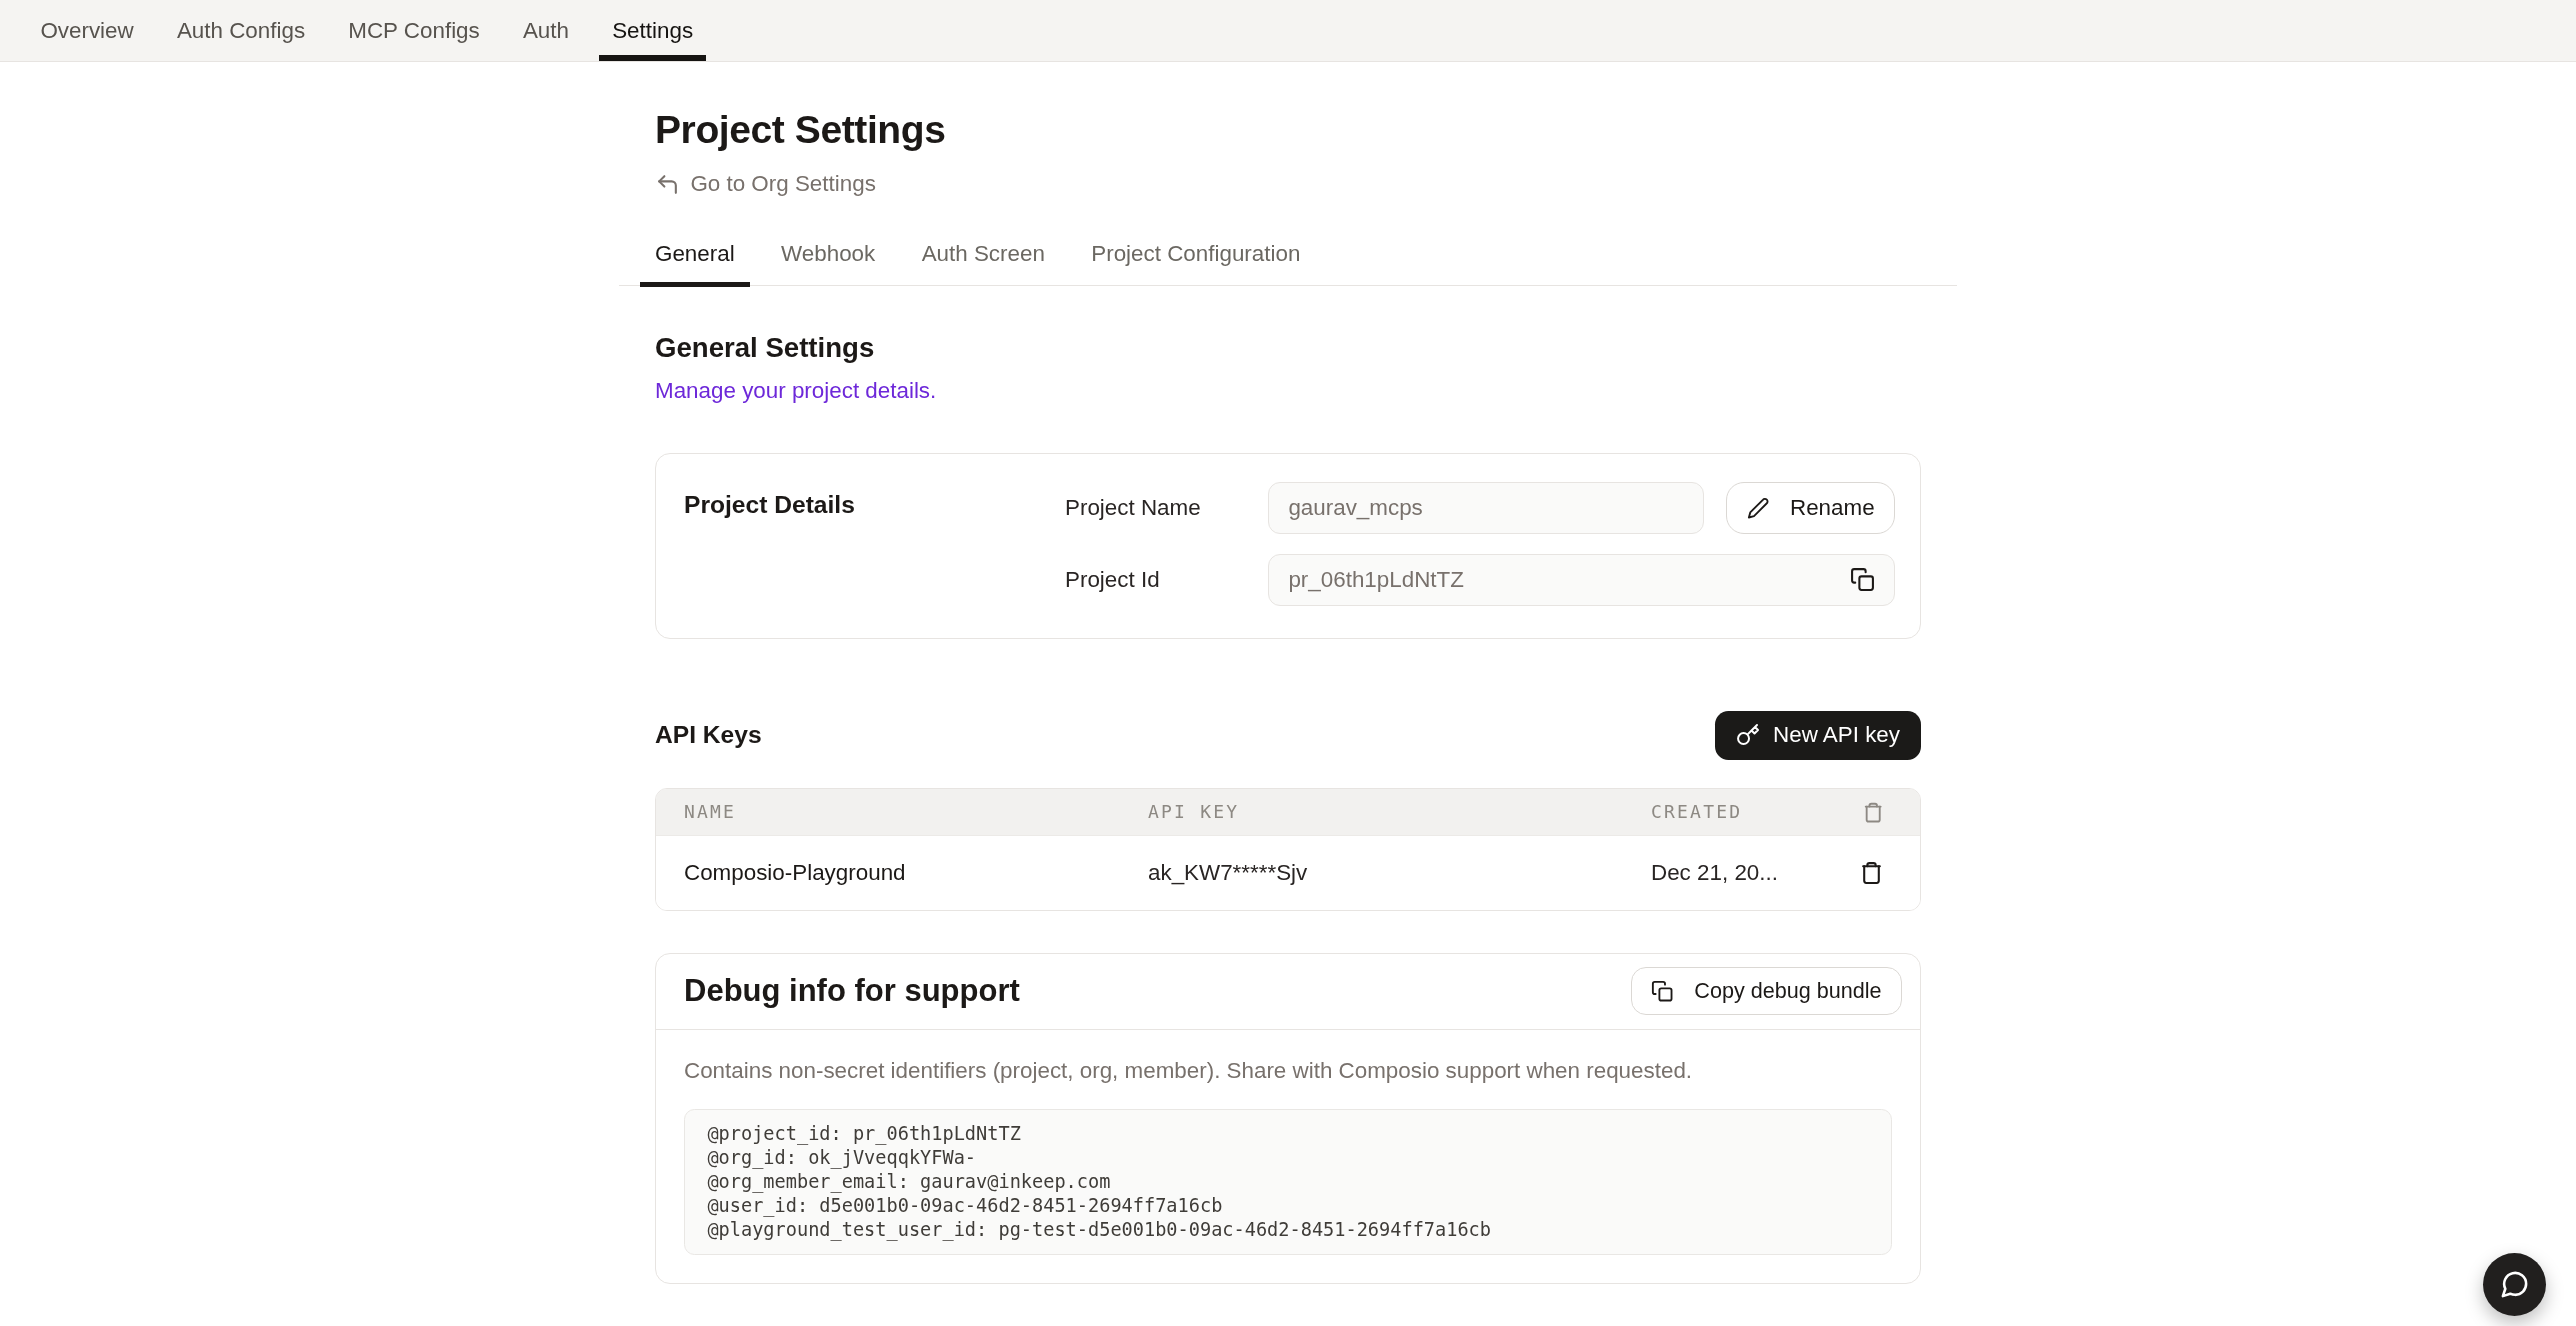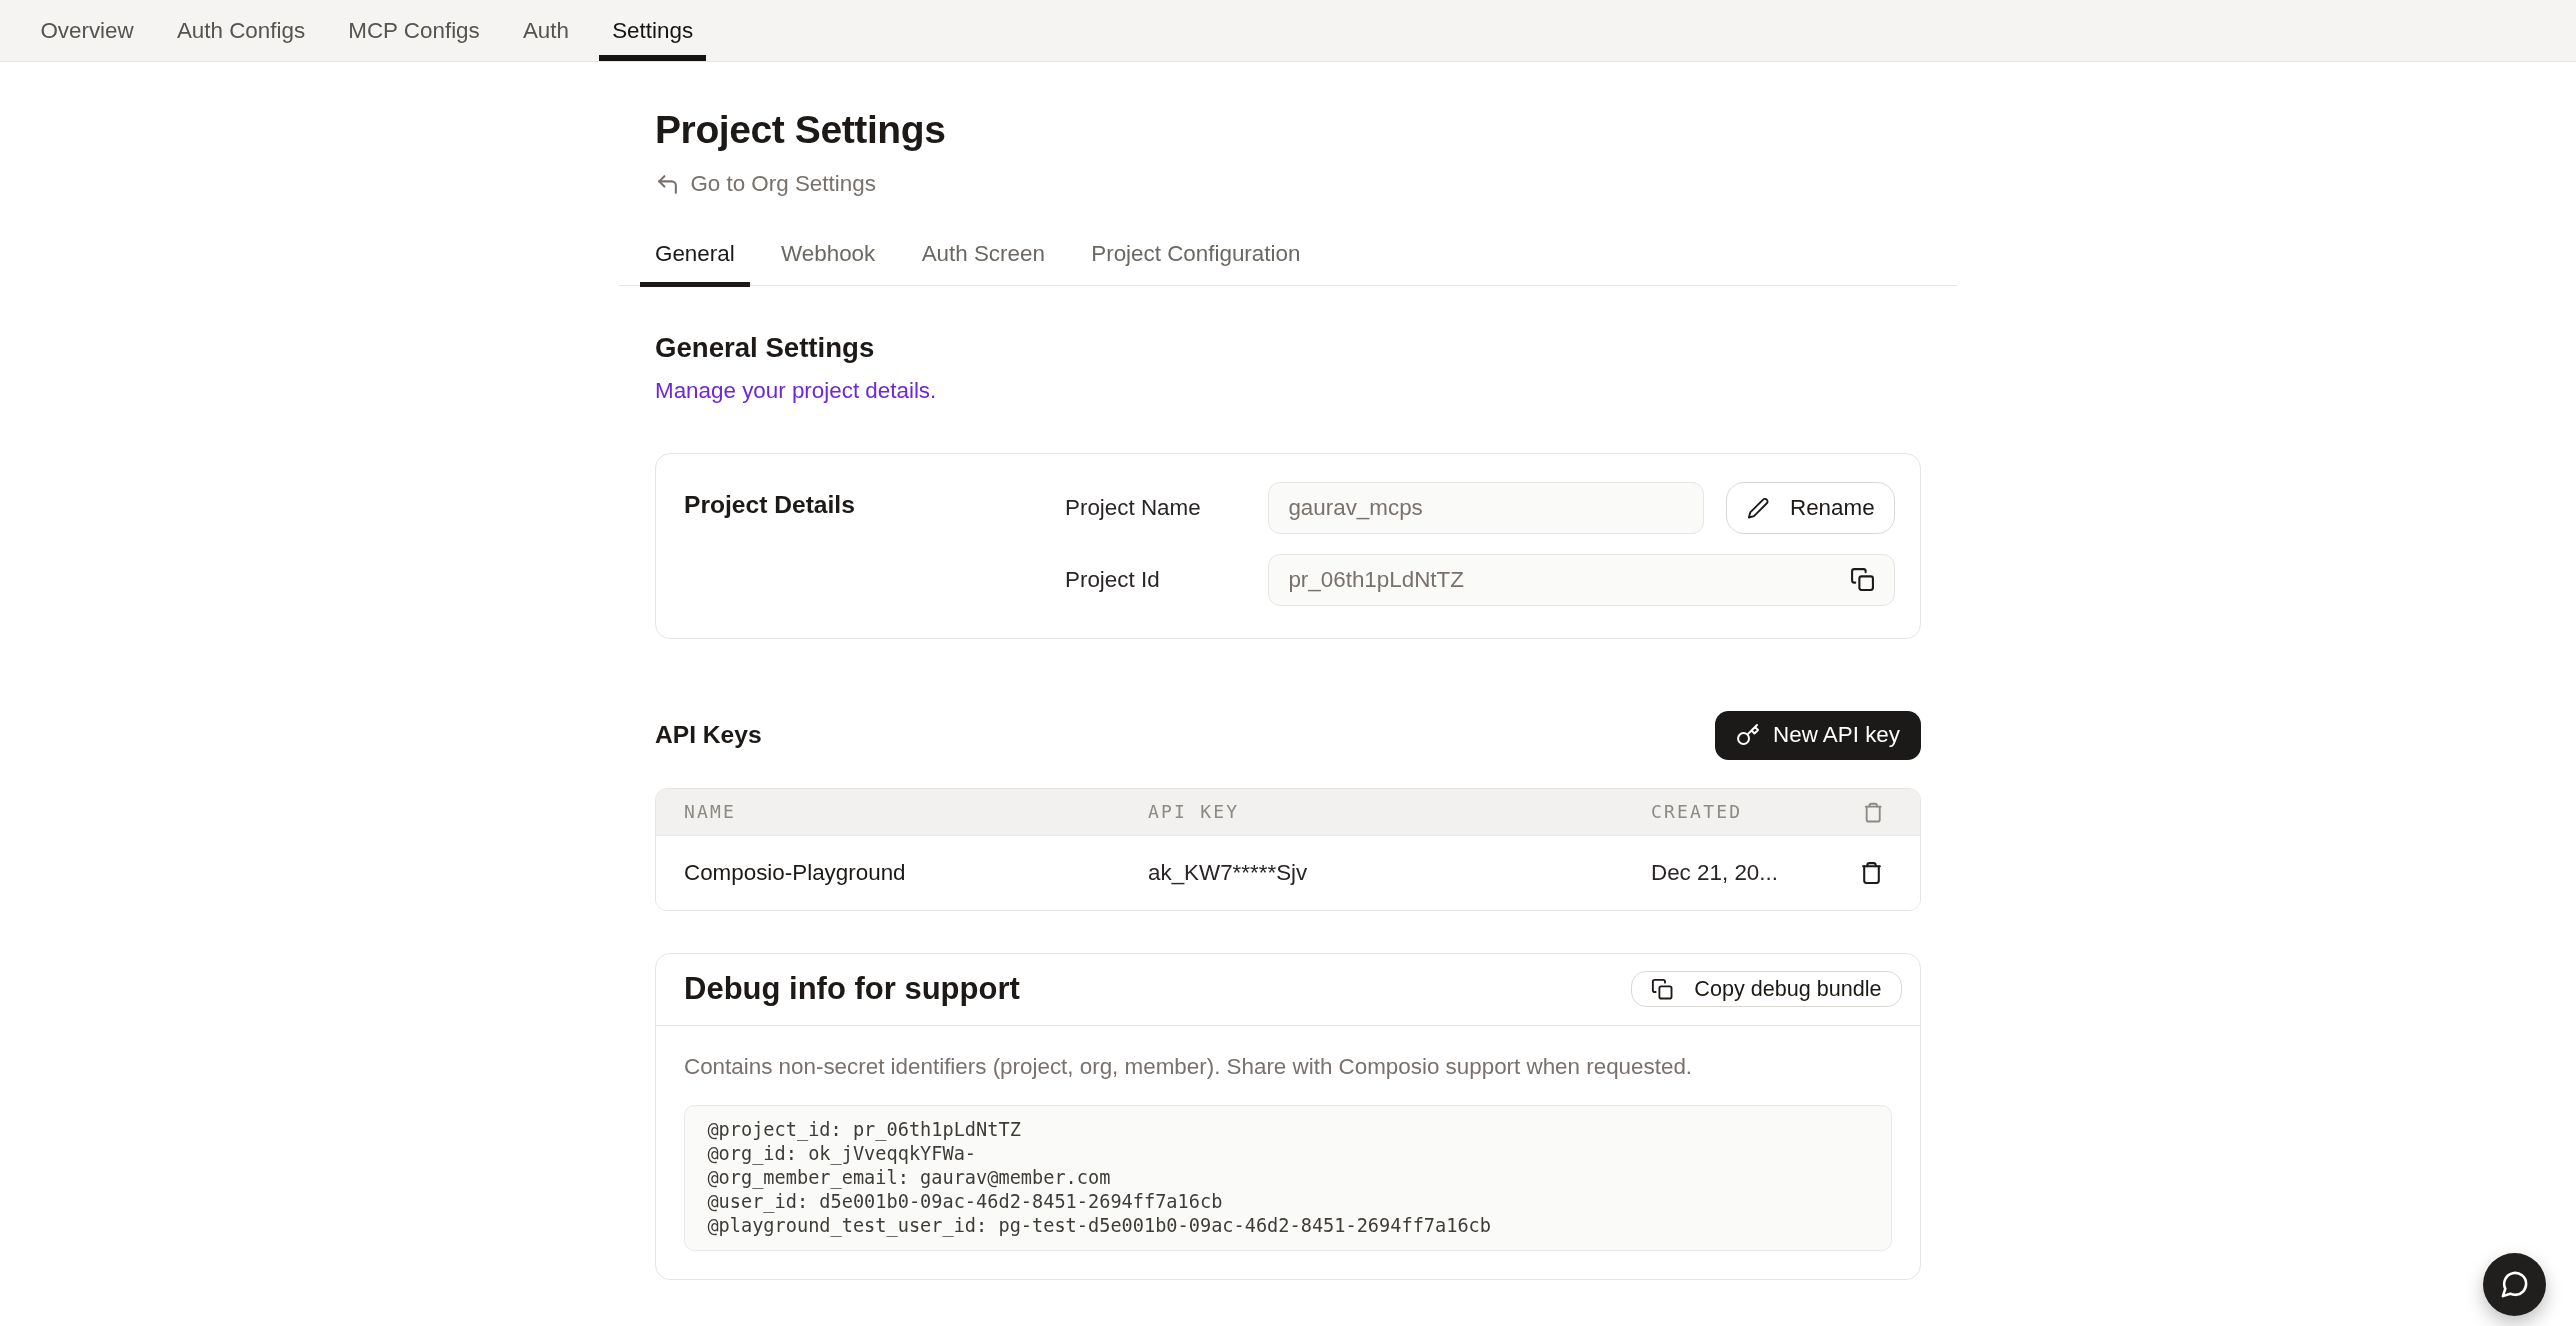--- a/index.html
+++ b/index.html
@@ -74,21 +74,21 @@
   .trow { background:#ffffff; height:75px; font-size:22.4px; border-top:1.5px solid #eceae7; }
   .td-name { color:#1c1917; }
   .td-key, .td-created { color:#292524; }
   .td-trash svg { width:25px; height:25px; color:#1c1917; cursor:pointer; }
 
   
   .debug-card { margin-top:42px; border:1.5px solid #e7e4e1; border-radius:15px; overflow:hidden; }
   .debug-header { display:flex; align-items:center; justify-content:space-between;
           padding:13.4px 18px 13.4px 28px; border-bottom:1.5px solid #e7e4e1; min-height:72px; }
   .debug-title { font-size:31px; font-weight:700; }
-  .copy-btn { height:36px; border-radius:15px; font-size:21.6px; }
+  .copy-btn { height:48px; border-radius:15px; font-size:21.6px; }
   .debug-body { padding:28px; }
   .debug-desc { font-size:22.4px; color:#78716c; }
   .code { margin-top:25px; background:#fafaf9; border:1.5px solid #e9e7e4; border-radius:10.4px;
           padding:12px 22.4px; font-family:"DejaVu Sans Mono","Liberation Mono",monospace;
           font-size:18.6px; line-height:24px; color:#3f3c38; }
 
   
   .chat-fab { position:fixed; right:30px; bottom:10.4px; width:63px; height:63px;
           border-radius:50%; background:#211f1e; display:flex; align-items:center;
           justify-content:center; box-shadow:0 7.5px 18px rgba(0,0,0,0.25); cursor:pointer; }
@@ -217,21 +217,21 @@
             </svg>
         </span>
         <span>Copy debug bundle</span>
       </button>
     </div>
     <div class="debug-body">
       <p class="debug-desc">Contains non-secret identifiers (project, org, member). Share with Composio support when requested.</p>
       <div class="code">
         <div>@project_id: pr_06th1pLdNtTZ</div>
         <div>@org_id: ok_jVveqqkYFWa-</div>
-        <div>@org_member_email: gaurav@member.com</div>
+        <div>@org_member_email: gaurav@inkeep.com</div>
         <div>@user_id: d5e001b0-09ac-46d2-8451-2694ff7a16cb</div>
         <div>@playground_test_user_id: pg-test-d5e001b0-09ac-46d2-8451-2694ff7a16cb</div>
       </div>
     </div>
   </section>
 
   
   
 
 </main>

